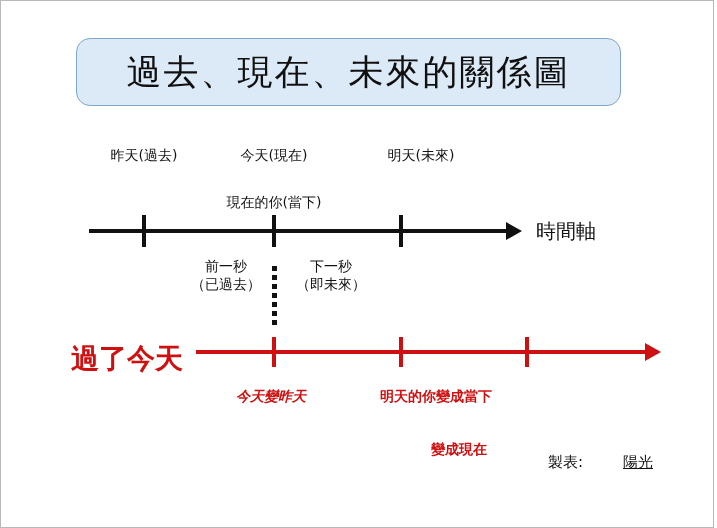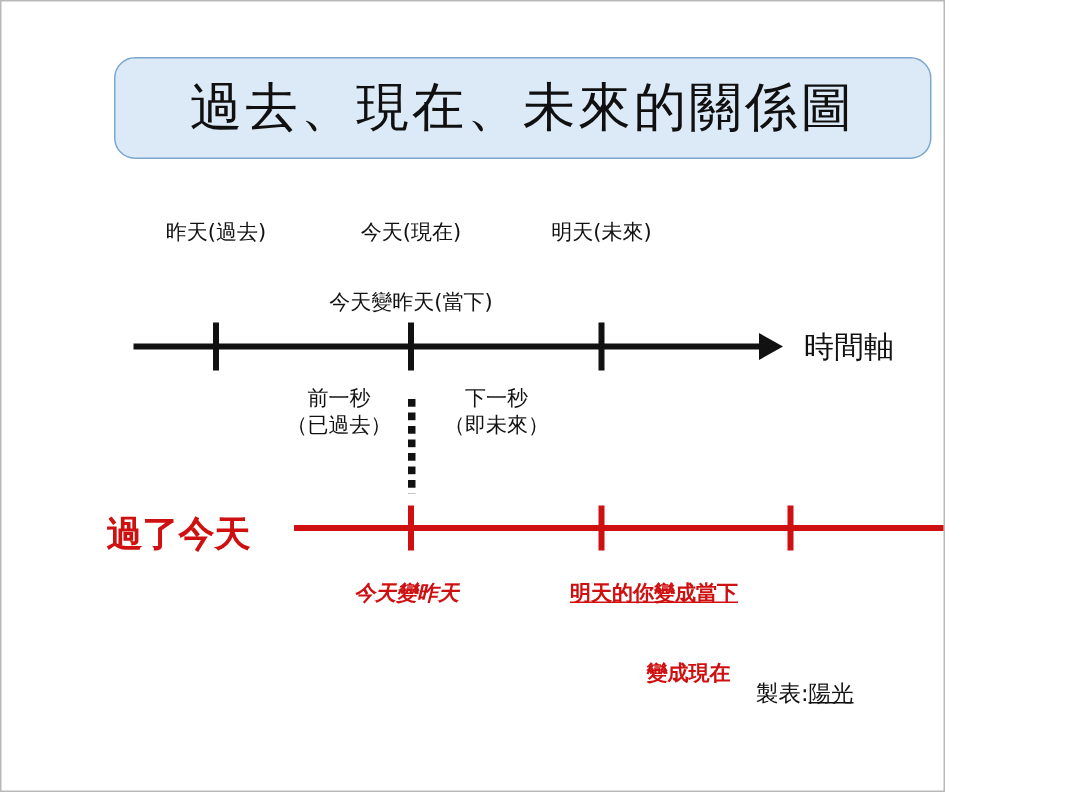--- a/index.html
+++ b/index.html
@@ -2,21 +2,21 @@
 <html><head>
 <meta charset="utf-8">
 <style>
   html, body {
     margin: 0;
     padding: 0;
     background: #ffffff;
   }
   #slide {
     position: relative;
-    width: 630px;
+    width: 714px;
     height: 528px;
     background: #ffffff;
     border: 1px solid #b9b9b9;
     box-sizing: border-box;
     overflow: hidden;
     font-family: "DejaVu Sans", "Liberation Sans", sans-serif;
   }
 
   
   #title-box {
@@ -89,36 +89,36 @@
 
   
   #credit {
     position: absolute;
     right: 60px;
     top: 452px;
     font-size: 15px;
     color: #121212;
     white-space: nowrap;
   }
-  #credit-name { text-decoration: underline; }
+  #credit-name { text-decoration: underline; margin-left: 40px; }
 </style>
 </head>
 <body>
 
 <div id="slide">
 
   <div id="title-box">
     <div id="title-text">過去、現在、未來的關係圖</div>
   </div>
 
   <div class="lbl ctr" style="left:143px; top:146px;">昨天(過去)</div>
   <div class="lbl ctr" style="left:273px; top:146px;">今天(現在)</div>
-  <div class="lbl ctr" style="left:400px; top:146px;">明天(未來)</div>
+  <div class="lbl ctr" style="left:420px; top:146px;">明天(未來)</div>
 
-  <div class="lbl ctr" style="left:273px; top:193px;">今天變昨天(當下)</div>
+  <div class="lbl ctr" style="left:273px; top:193px;">現在的你(當下)</div>
 
   <div class="axis-line black" style="left:88px; top:228px; width:420px;"></div>
   <div class="arrow-head black" style="left:505px; top:221px;"></div>
 
   <div class="tick black" style="left:141px; top:214px; height:32px;"></div>
   <div class="tick black" style="left:271px; top:214px; height:32px;"></div>
   <div class="tick black" style="left:398px; top:214px; height:32px;"></div>
 
   <div class="lbl" style="left:535px; top:218px; font-size:20px;">時間軸</div>
 
@@ -127,30 +127,30 @@
     <div>（已過去）</div>
   </div>
 
   <div class="lbl ctr" style="left:330px; top:257px;">
     <div>下一秒</div>
     <div>（即未來）</div>
   </div>
 
   <div id="dotted-connector" style="left:271px; top:265px; height:63px;"></div>
 
-  <div class="lbl redb" style="left:70px; top:340px; font-size:24px;">過了今天</div>
+  <div class="lbl redb" style="left:70px; top:340px; font-size:28px;">過了今天</div>
 
   <div class="axis-line redline" style="left:195px; top:349px; width:462px;"></div>
   <div class="arrow-head redline" style="left:644px; top:342px;"></div>
 
   <div class="tick redline" style="left:271px; top:336px; height:30px;"></div>
   <div class="tick redline" style="left:398px; top:336px; height:30px;"></div>
   <div class="tick redline" style="left:524px; top:336px; height:30px;"></div>
 
   <div class="lbl redb ctr" style="left:270px; top:387px;font-style:italic;">今天變昨天</div>
-  <div class="lbl redb ctr" style="left:435px; top:387px;text-decoration:underline;">明天的你變成當下</div>
+  <div class="lbl redb ctr" style="left:435px; top:387px;">明天的你變成當下</div>
   <div class="lbl redb ctr" style="left:434px; top:440px;margin-left:24px;">變成現在</div>
 
   <div id="credit">
     <span>製表:</span><span id="credit-name">陽光</span>
   </div>
 
 </div>
 
 </body></html>

